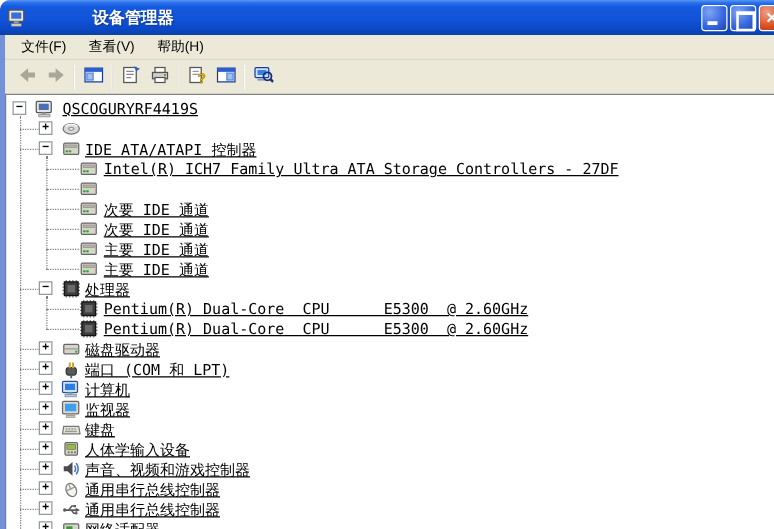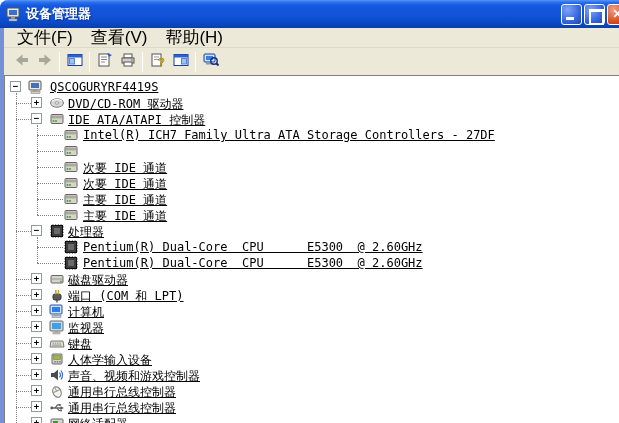--- a/index.html
+++ b/index.html
@@ -6,35 +6,35 @@
   html,body { width:619px; height:423px; overflow:hidden; background:#fff;
               font-family:"Liberation Sans", sans-serif; }
   .window { position:absolute; top:0; left:0; width:633px; height:440px;
             background:#ece9d8; border-left:4px solid #7490d8; border-right:4px solid #7490d8;
             border-radius:8px 8px 0 0; }
   
   .titlebar { position:relative; height:28px; margin:0 -4px; border-radius:8px 8px 0 0;
       background:linear-gradient(180deg,#5a96f2 0%,#2a70ec 8%,#1459de 20%,#1152d8 55%,#0c49c8 82%,#0a3fa8 100%);
       display:flex; align-items:center; padding-left:6px; overflow:hidden; }
   .title-icon { width:16px; height:16px; margin-right:4px; flex:0 0 auto; }
-  .title-text { color:#fff; font-weight:bold; font-size:13px; text-shadow:1px 1px 1px #123a8c; }
+  .title-text { color:#fff; font-weight:bold; font-size:13px; text-shadow:1px 1px 1px #123a8c;margin-left:48px; }
   .controls { position:absolute; right:5px; top:4px; display:flex; gap:2px; }
   .ctrl { width:21px; height:21px; border-radius:3px; border:1px solid #fff; position:relative;
           background:radial-gradient(circle at 30% 25%, #7fa4f5, #3465e0 60%, #23459e);
           cursor:default; }
   .ctrl.close { background:radial-gradient(circle at 30% 25%, #f0a088, #d9501e 60%, #a33312); }
   .ctrl.min::after { content:""; position:absolute; left:4px; bottom:4px; width:8px; height:3px; background:#fff; }
   .ctrl.max::after { content:""; position:absolute; left:4px; top:4px; width:11px; height:11px;
                      border:2px solid #fff; border-top-width:3px; }
   .ctrl.close::after { content:"\2715"; position:absolute; left:0; top:0; width:100%; height:100%;
                        color:#fff; font-size:12px; font-weight:bold; text-align:center; line-height:19px; }
   
   .menubar { height:20px; display:flex; align-items:center; padding-left:4px;
              border-bottom:1px solid #dcd8cc; }
-  .menu-item { font-size:17px; color:#000; padding:2px 9px; cursor:default; }
+  .menu-item { font-size:11px; color:#000; padding:2px 9px; cursor:default; }
   
   .toolbar { height:27px; display:flex; align-items:center; padding-left:6px; }
   .tb-btn { width:23px; height:22px; display:flex; align-items:center; justify-content:center;
             border:1px solid transparent; background:transparent; padding:0; }
   .tb-btn svg { width:16px; height:16px; }
   .tb-sep { width:1px; height:20px; background:#aca899; border-right:1px solid #fff; margin:0 3px; }
   
   .content { position:absolute; top:75px; left:0; right:0; bottom:-10px; background:#fff;
              border-top:1px solid #808080; border-left:1px solid #808080; overflow:hidden; }
   .tree { position:absolute; top:3px; left:0; right:17px; }
@@ -163,21 +163,20 @@
           <span class="tlabel t0">QSCOGURYRF4419S</span>
         </div>
         <div class="trow">
           <span class="stub s1"></span>
           <span class="ebox e1">+</span>
           <span class="ticon i1"><svg viewBox="0 0 16 16">
               <ellipse cx="8" cy="8" rx="6.5" ry="4.2" fill="#d9d9d9" stroke="#777"></ellipse>
               <ellipse cx="8" cy="8" rx="2" ry="1.2" fill="#f7f7f7" stroke="#999"></ellipse>
               <path d="M3 6 A6.5 4.2 0 0 1 13 6" fill="none" stroke="#fff" stroke-width="1"></path>
             </svg></span>
-          <span class="tlabel t1">DVD/CD-ROM 驱动器</span>
         </div>
         <div class="trow">
           <span class="stub s1"></span>
           <span class="ebox e1">−</span>
           <span class="ticon i1"><svg viewBox="0 0 16 16">
               <rect x="2" y="3.5" width="12" height="9" rx="1" fill="#d8d4cc" stroke="#666"></rect>
               <rect x="3.5" y="5" width="9" height="2" fill="#b8b4aa" stroke="#8a867e" stroke-width="0.5"></rect>
               <circle cx="4.5" cy="10" r="1" fill="#2fae2f"></circle>
               <circle cx="7" cy="10" r="1" fill="#2fae2f"></circle>
             </svg></span>

